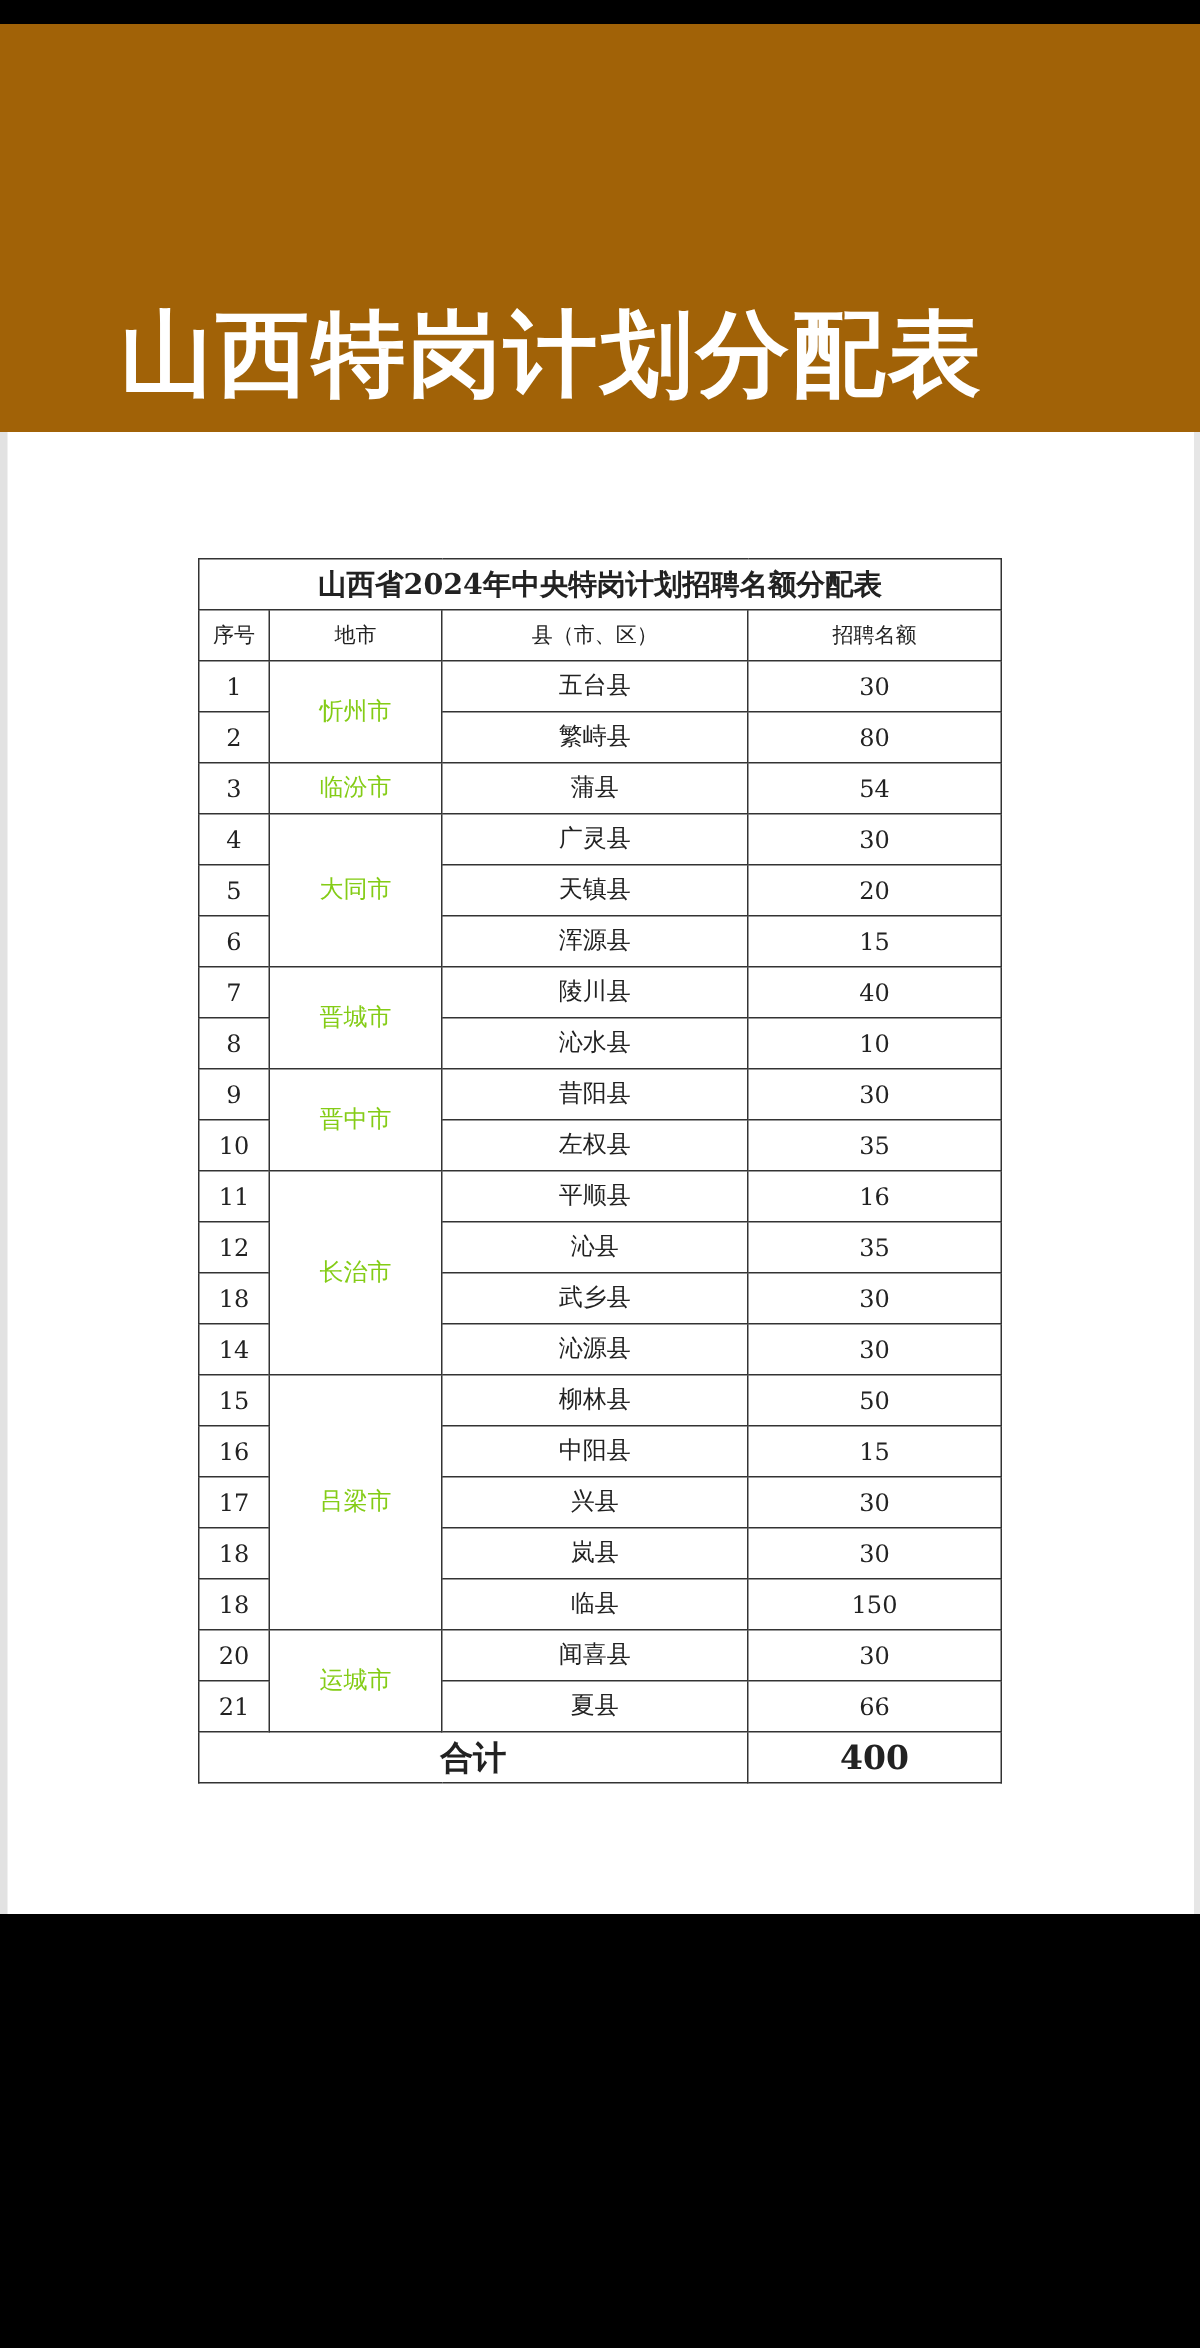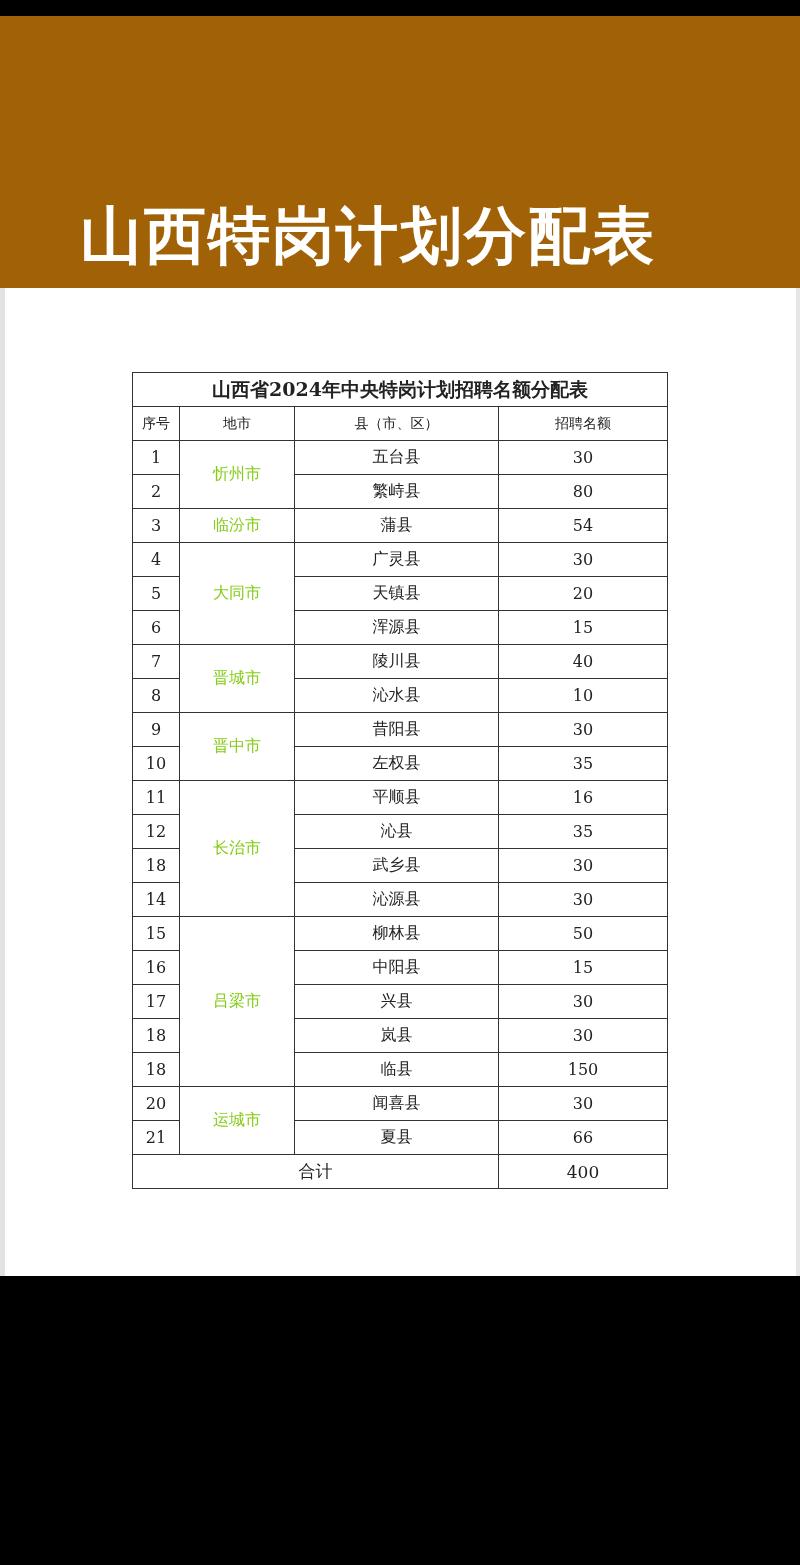--- a/index.html
+++ b/index.html
@@ -23,21 +23,21 @@
     position: absolute; left: 132px; top: 372px; width: 535px;
     border-collapse: collapse; table-layout: fixed;
     color: #222; font-size: 16px;
   }
   table.quota td, table.quota th {
     border: 1.5px solid #333; text-align: center; vertical-align: middle;
     height: 34px; font-weight: normal; padding: 0;
   }
   table.quota .title-cell { font-size: 19px; font-weight: bold; height: 34px; }
   table.quota th { font-size: 14px; }
-  table.quota .total-label, table.quota .total-value { font-weight: normal; font-size: 17px; }
+  table.quota .total-label, table.quota .total-value { font-weight: bold; font-size: 22px; }
   .city { color: #84cc16; }
 </style>
 </head>
 <body>
 
 <div class="top-band">
   <div class="headline">山西特岗计划分配表</div>
 </div>
 
 <div class="paper"></div>

